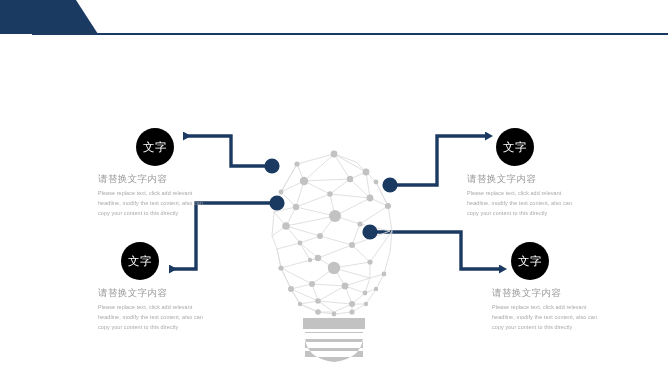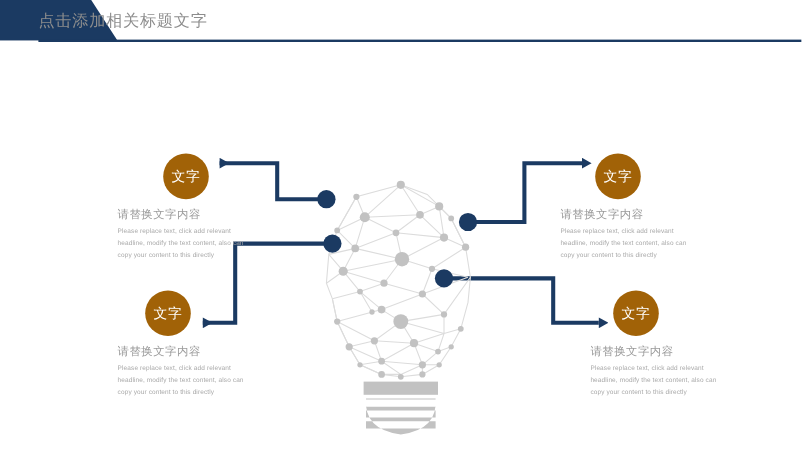--- a/index.html
+++ b/index.html
@@ -54,21 +54,21 @@
     position: absolute;
     left: 0; top: 0;
     width: 668px; height: 330px;
   }
 
   
   .node-circle {
     position: absolute;
     width: 38px; height: 38px;
     border-radius: 50%;
-    background: #a16207;
+    background: #000000;
     color: #ffffff;
     font-size: 11.5px;
     display: flex;
     align-items: center;
     justify-content: center;
     letter-spacing: 0.5px;
   }
   #circle-tl { left: 136px; top: 82px; }
   #circle-tr { left: 496px; top: 82px; }
   #circle-bl { left: 121px; top: 196px; }
@@ -102,21 +102,20 @@
   
   .bulb-node-gray { fill: #c2c2c2; }
   .bulb-edge { stroke: #dcdcdc; stroke-width: 0.9; fill: none; }
   .bulb-node-blue { fill: #1b3a62; }
 </style>
 </head>
 <body>
 
 <div id="header">
   <div id="header-shape"></div>
-  <div id="header-title">点击添加相关标题文字</div>
   <div id="header-rule"></div>
 </div>
 
 <div id="stage">
 
   <svg id="connector-layer" viewBox="0 0 668 330" width="668" height="330">
     <defs>
       <marker id="arrow-left" markerWidth="9" markerHeight="9" refX="8" refY="4.5" orient="auto" markerUnits="userSpaceOnUse">
         <path d="M8,0 L8,9 L0,4.5 Z" fill="#1b3a62"></path>
       </marker>

